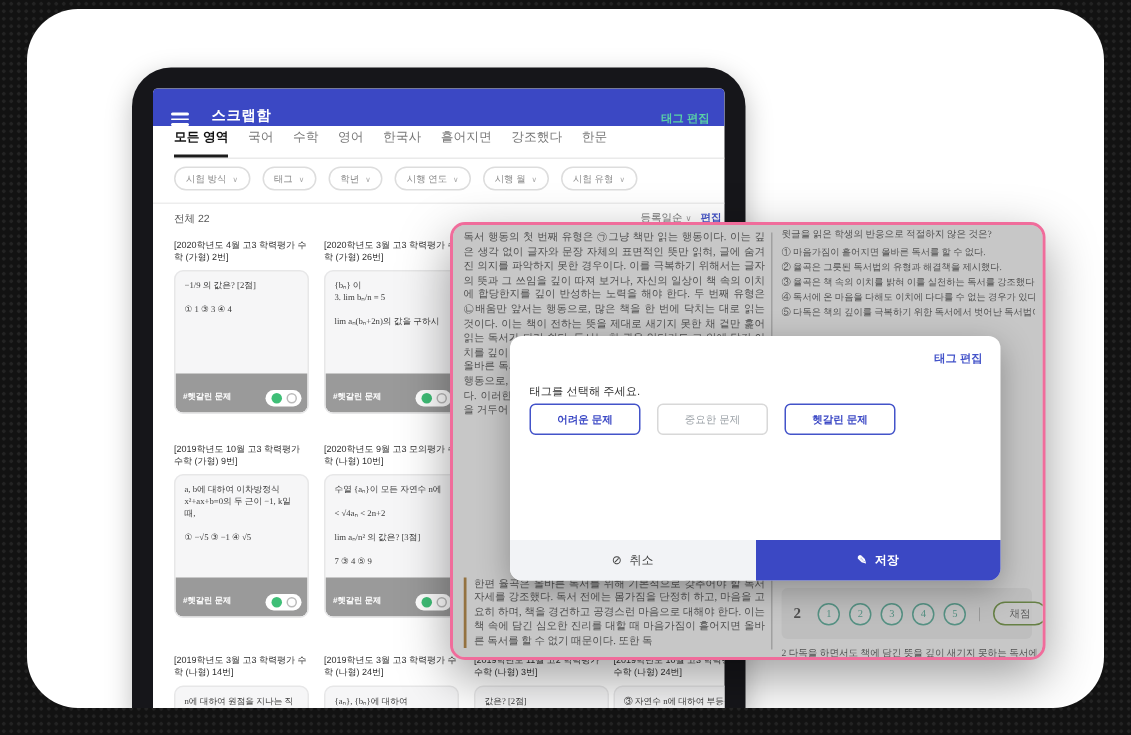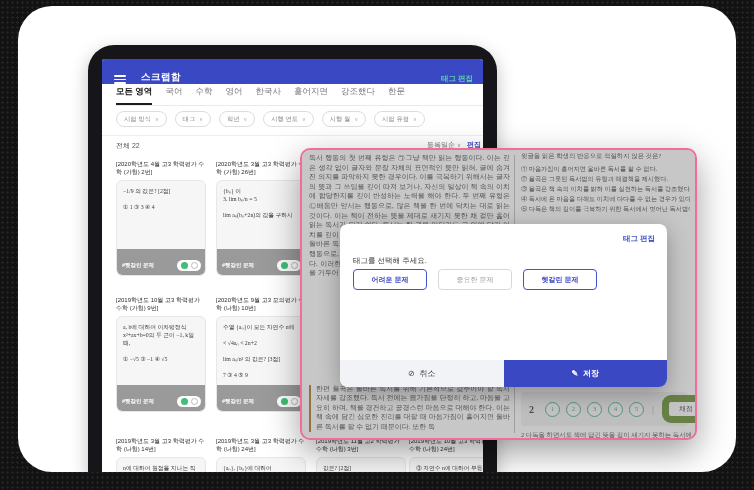--- a/index.html
+++ b/index.html
@@ -54,21 +54,21 @@
   .vline{position:absolute;left:212px;top:5px;bottom:5px;width:1px;background:#b8b8b8;}
   .colR{position:absolute;left:219px;top:2px;right:5px;bottom:0;overflow:hidden;}
   .lead{font-size:6.4px;color:#222;white-space:nowrap;overflow:hidden;margin-bottom:3px;}
   .opt{font-size:6.2px;line-height:10px;color:#222;white-space:nowrap;overflow:hidden;}
   .ansbar{position:absolute;left:219px;right:7px;top:242px;height:34px;background:#efefef;border-radius:4px;
     display:flex;align-items:center;gap:7px;padding:0 8px;}
   .ansbar .qno{font-size:10px;font-weight:bold;color:#222;margin-right:4px;}
   .circ{width:15px;height:15px;border-radius:50%;border:1.4px solid #2e9b82;color:#2e9b82;font-size:7px;
     display:flex;align-items:center;justify-content:center;cursor:pointer;background:rgba(255,255,255,.5);flex:0 0 auto;}
   .ansbar .sep{color:#999;font-size:10px;margin:0 1px;}
-  .grade{border:7px solid #4d7c0f;border-radius:9px;padding:2px 10px;font-size:7px;color:#333;background:rgba(255,255,255,.6);cursor:pointer;white-space:nowrap;}
+  .grade{border:1px solid #4d7c0f;border-radius:9px;padding:2px 10px;font-size:7px;color:#333;background:rgba(255,255,255,.6);cursor:pointer;white-space:nowrap;}
   .q2{position:absolute;left:219px;right:4px;top:281px;font-size:6.4px;color:#222;white-space:nowrap;overflow:hidden;}
   .scrim{position:absolute;inset:0;background:rgba(132,132,132,.46);border-radius:8px;}
   
   .modal{position:absolute;left:38px;top:74px;width:327px;height:163px;background:#fff;border-radius:8px;
     box-shadow:0 6px 22px rgba(0,0,0,.3);font-family:"Liberation Sans",sans-serif;}
   .modal .mtitle{position:absolute;left:0;right:0;top:9px;text-align:center;font-size:9px;font-weight:bold;color:#222;}
   .modal .mtag-edit{position:absolute;right:12px;top:10px;font-size:7.5px;font-weight:bold;cursor:pointer;}
   .modal .prompt{position:absolute;left:13px;top:32px;font-size:7.5px;color:#333;}
   .mtags{position:absolute;left:13px;top:45px;display:flex;gap:11px;}
   .mtag{width:74px;height:21px;border-radius:4px;background:#fff;display:flex;align-items:center;justify-content:center;

